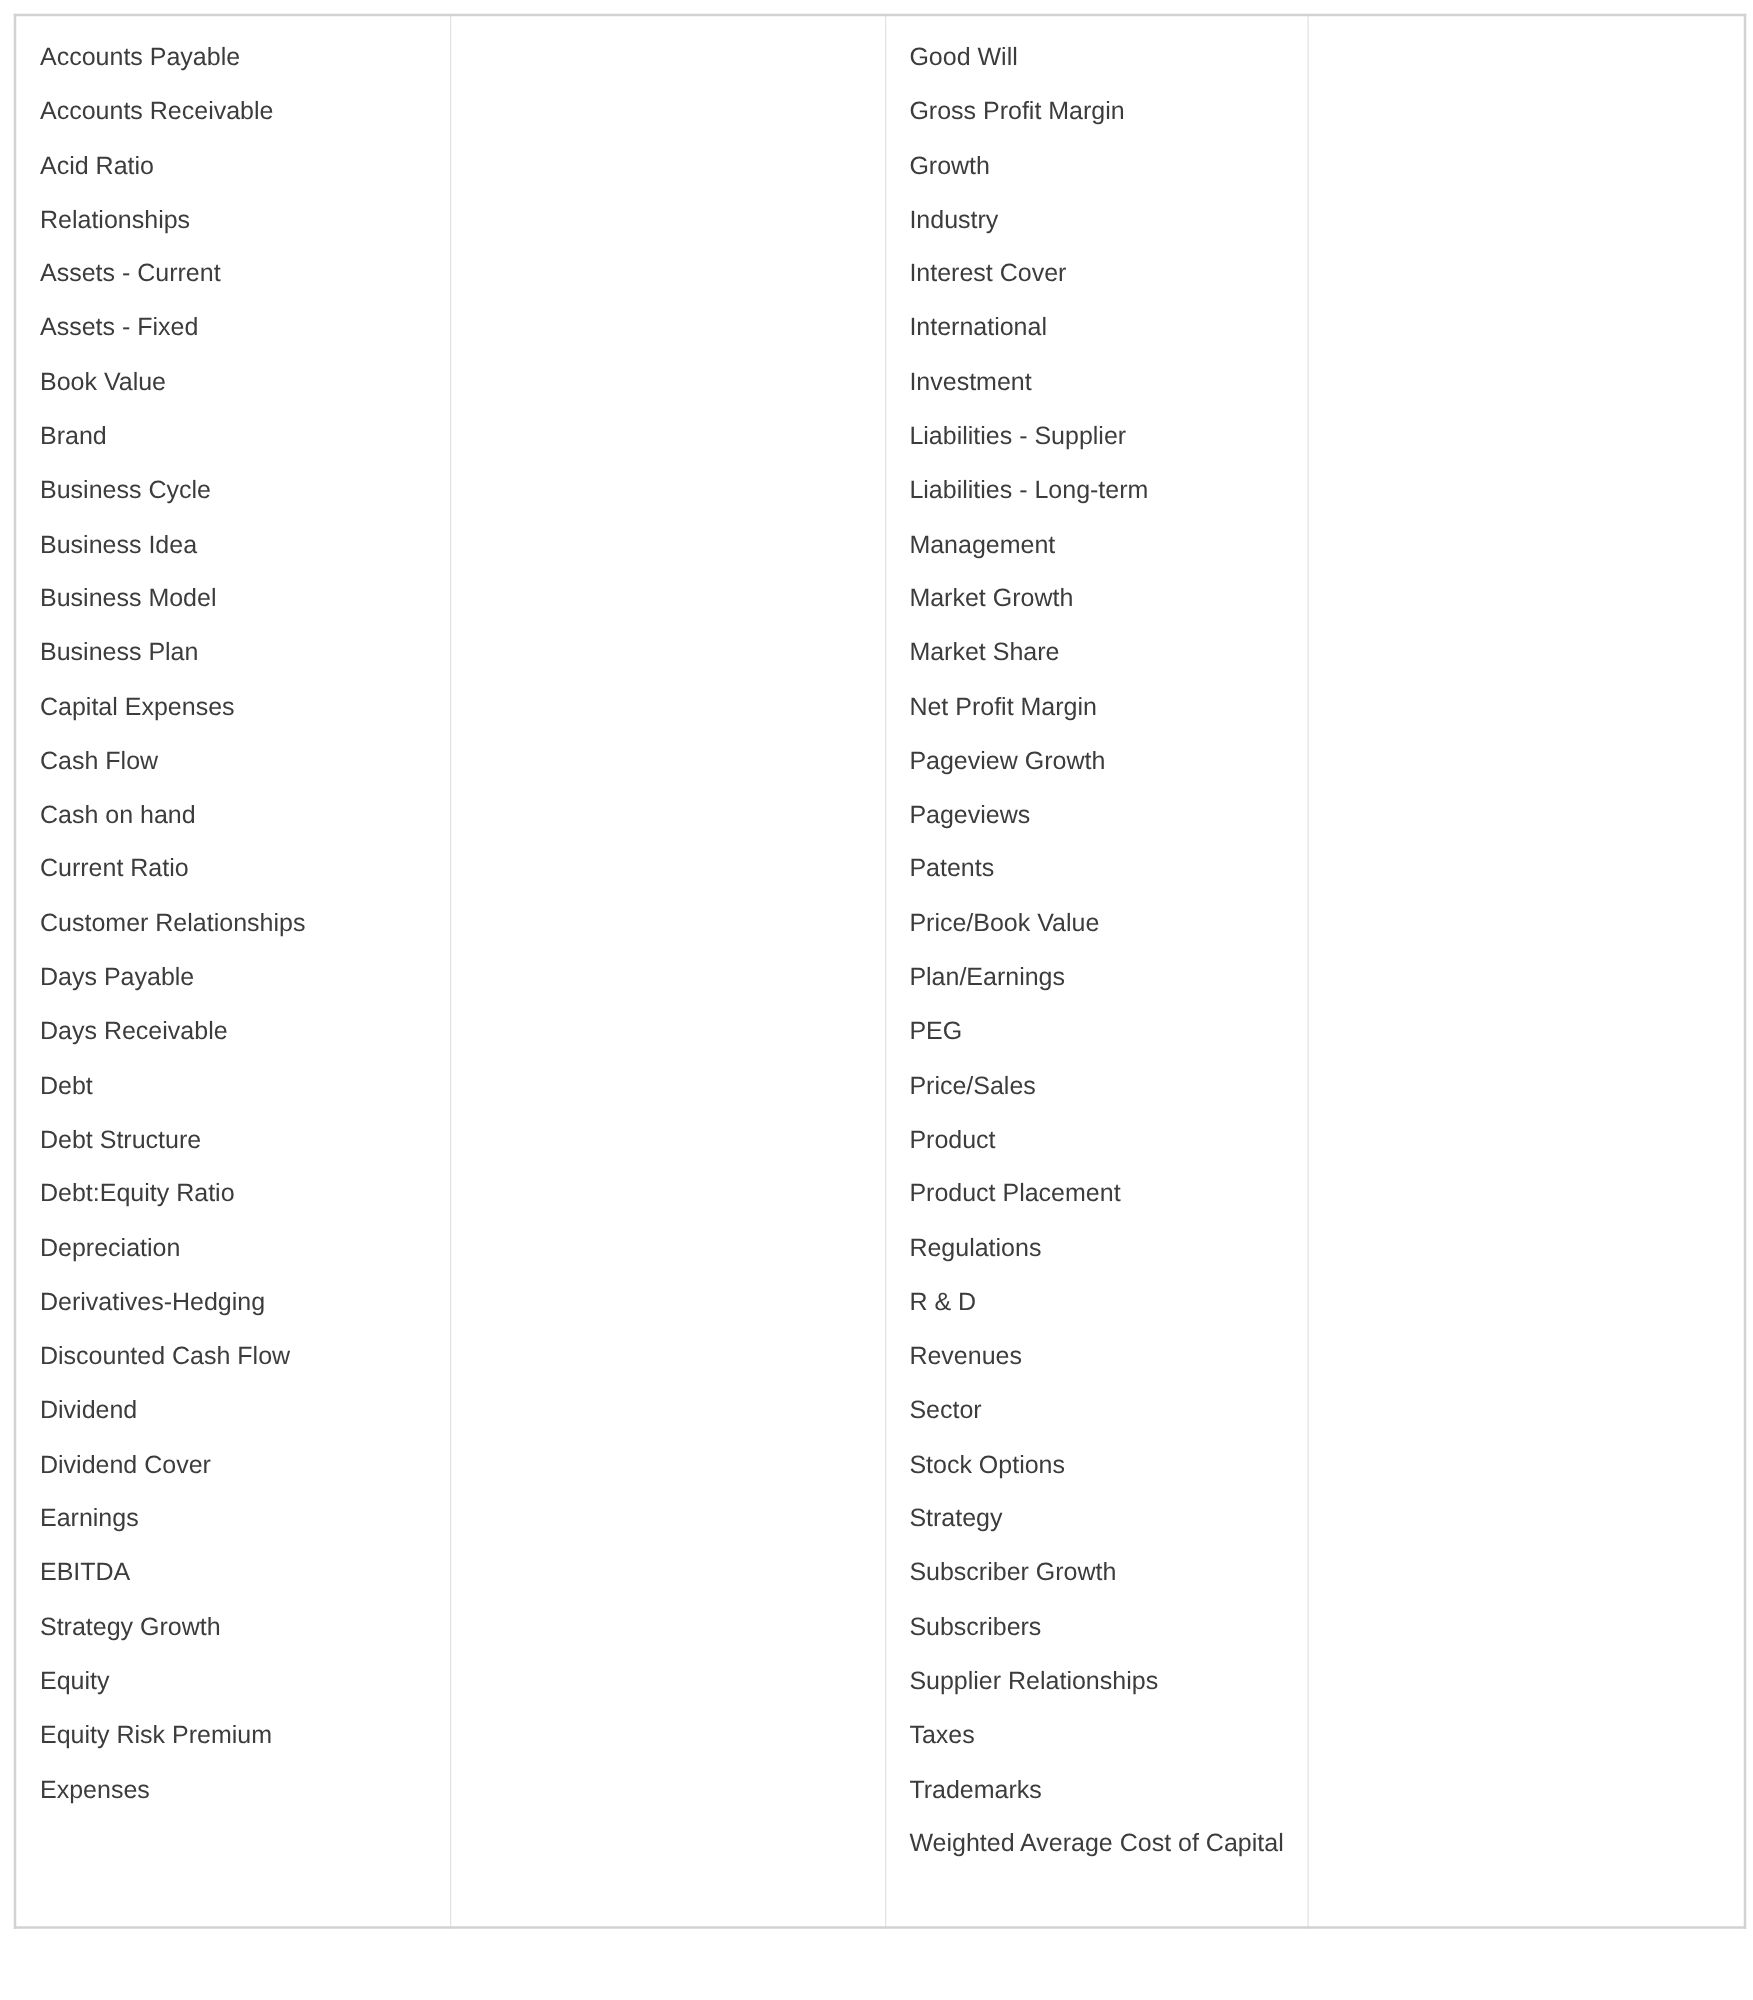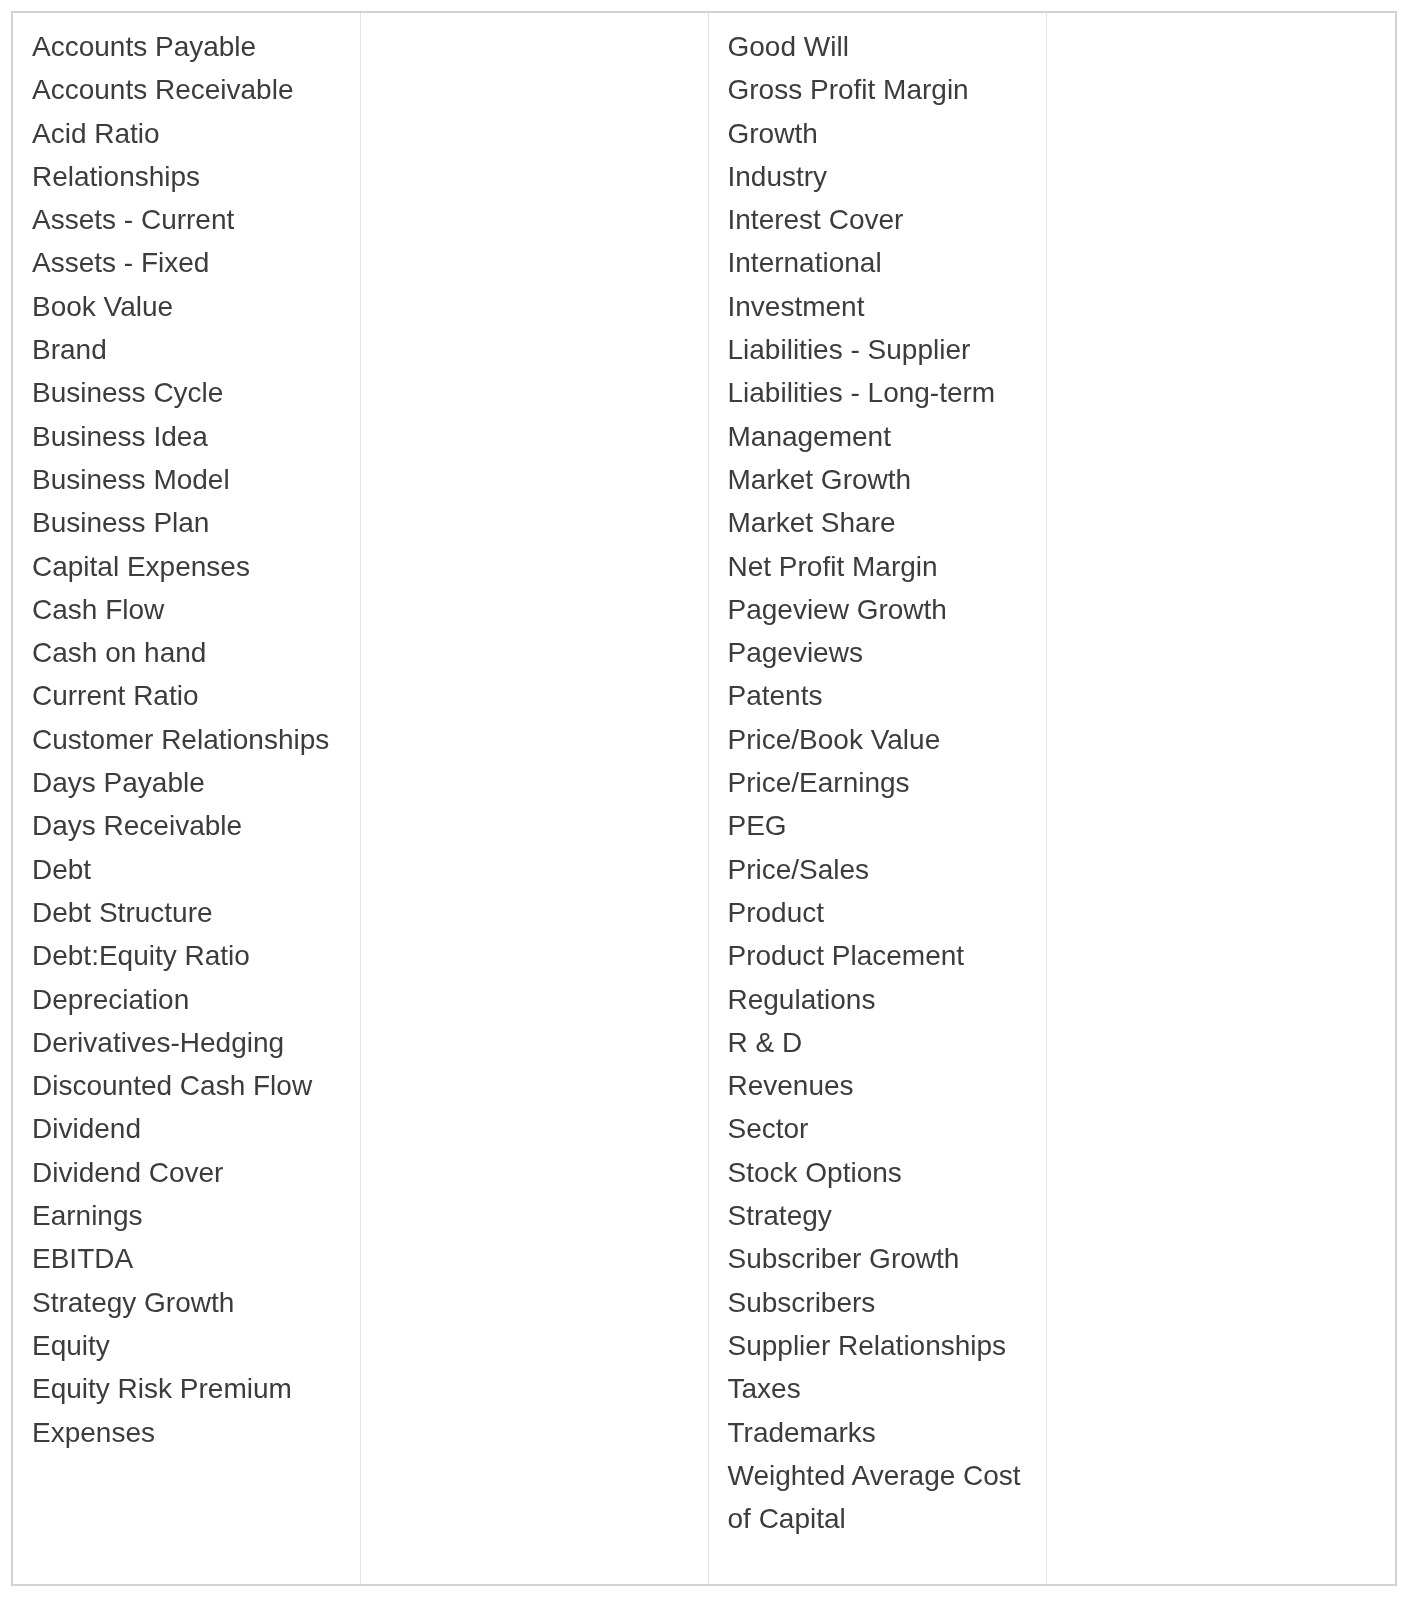--- a/index.html
+++ b/index.html
@@ -18,21 +18,21 @@
     table-layout: fixed;
     width: 1384px;
     margin: 11px 7px 13px 11px;
     border: 2px solid #d2d2d2;
     background: #ffffff;
   }
   table.terms-table td {
     border: 1px solid #e2e2e2;
     vertical-align: top;
     padding: 12px 14px 44px 19px;
-    font-size: 28px;
+    font-size: 20px;
     line-height: 43.3px;
     color: #3c3c3c;
     word-break: break-all;
   }
   .term {
     white-space: normal;
   }
 </style>
 </head>
 <body>
@@ -93,21 +93,21 @@
           <div class="term">Liabilities - Supplier</div>
           <div class="term">Liabilities - Long-term</div>
           <div class="term">Management</div>
           <div class="term">Market Growth</div>
           <div class="term">Market Share</div>
           <div class="term">Net Profit Margin</div>
           <div class="term">Pageview Growth</div>
           <div class="term">Pageviews</div>
           <div class="term">Patents</div>
           <div class="term">Price/Book Value</div>
-          <div class="term">Price/Earnings</div>
+          <div class="term">Plan/Earnings</div>
           <div class="term">PEG</div>
           <div class="term">Price/Sales</div>
           <div class="term">Product</div>
           <div class="term">Product Placement</div>
           <div class="term">Regulations</div>
           <div class="term">R &amp; D</div>
           <div class="term">Revenues</div>
           <div class="term">Sector</div>
           <div class="term">Stock Options</div>
           <div class="term">Strategy</div>

